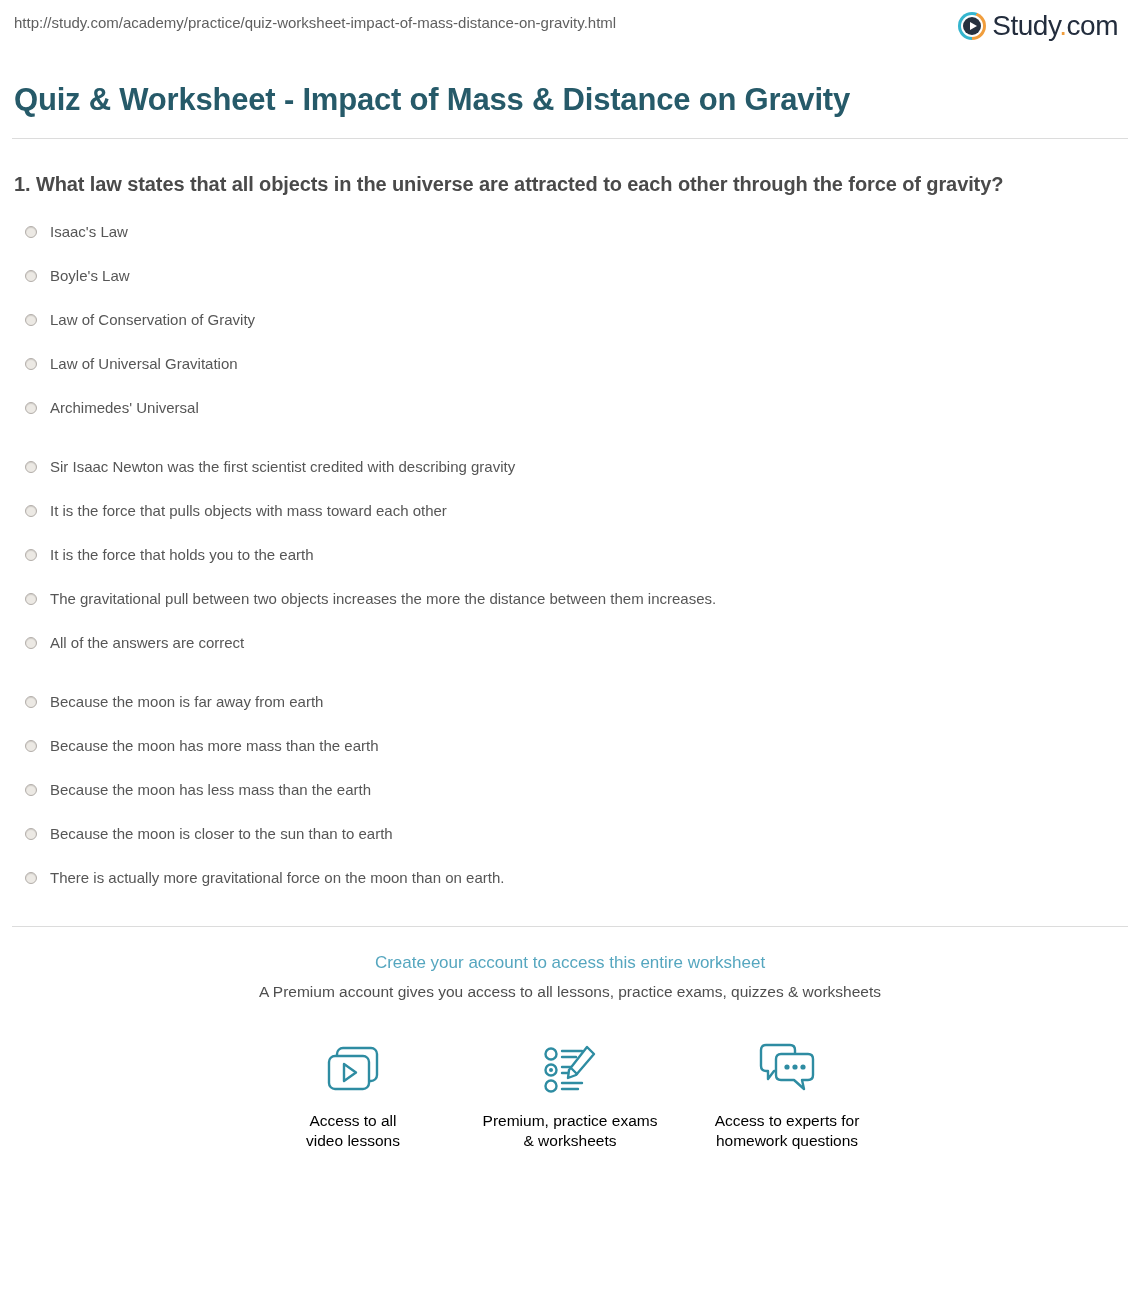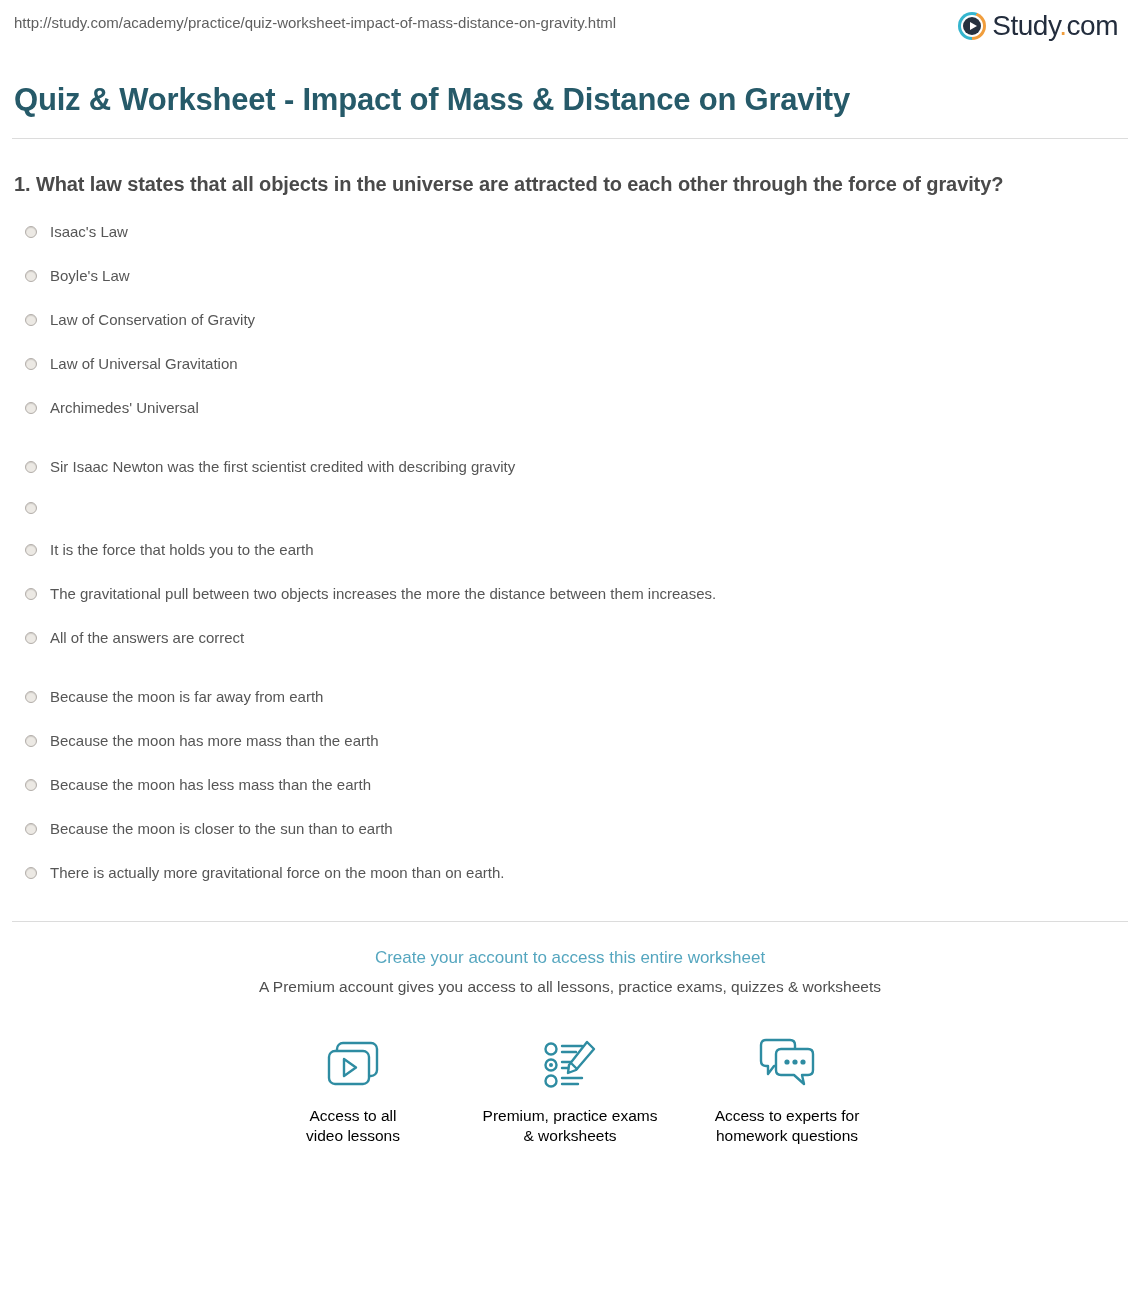--- a/index.html
+++ b/index.html
@@ -95,20 +95,21 @@
     </div>
   </div>
 
   <div class="question">
     <div class="option">
       <span class="radio"></span>
       <span class="option-label">Sir Isaac Newton was the first scientist credited with describing gravity</span>
     </div>
     <div class="option">
       <span class="radio"></span>
+      <span class="option-label">It is the force that pulls objects with mass toward each other</span>
     </div>
     <div class="option">
       <span class="radio"></span>
       <span class="option-label">It is the force that holds you to the earth</span>
     </div>
     <div class="option">
       <span class="radio"></span>
       <span class="option-label">The gravitational pull between two objects increases the more the distance between them increases.</span>
     </div>
     <div class="option">

